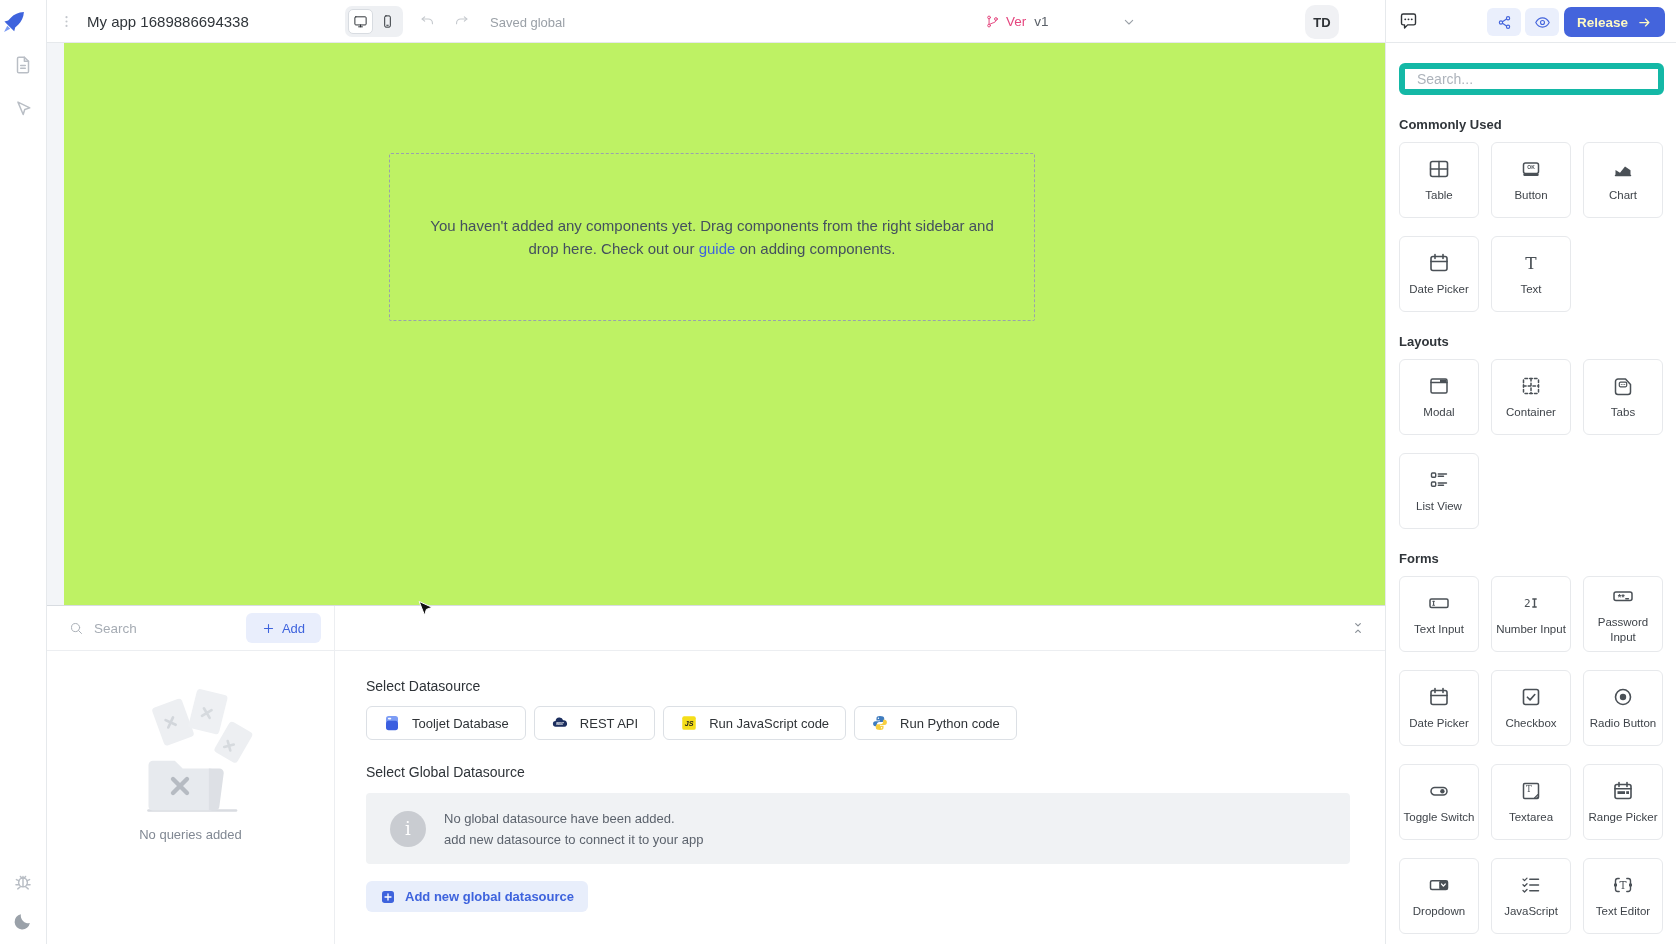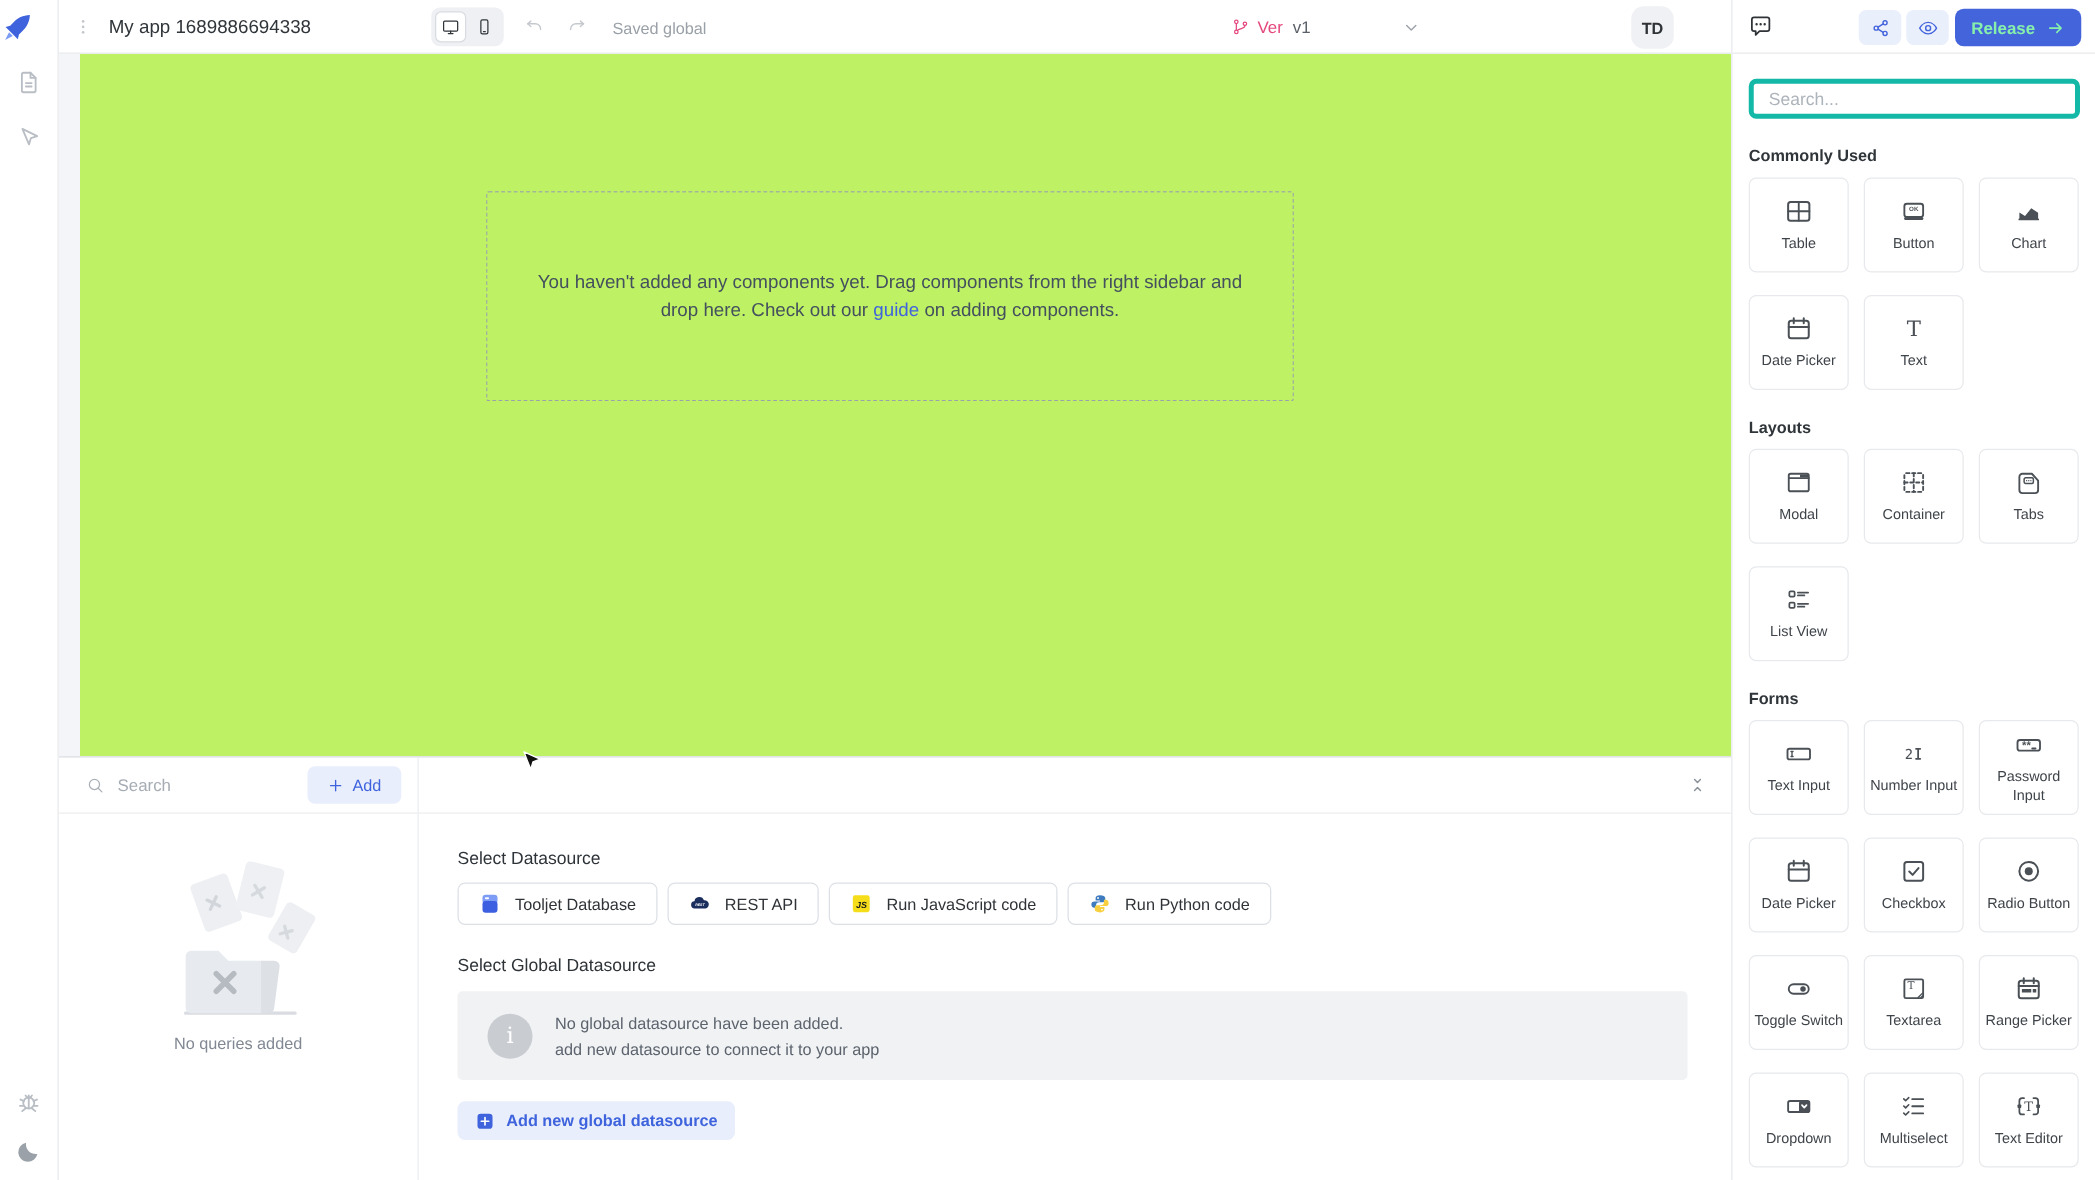--- a/index.html
+++ b/index.html
@@ -68,24 +68,24 @@
   .gds-add { margin-top:17px; height:31px; padding:0 14px; border:none; border-radius:6px; background:#e8eefb; color:var(--link); font-size:13px; font-weight:600; font-family:inherit; display:flex; align-items:center; gap:9px; cursor:pointer; }
   .gds-add .icon { width:16px; height:16px; }
 
   
   .right-panel { position:absolute; right:0; top:0; bottom:0; width:291px; background:#fff; border-left:1px solid #e6e9ec; z-index:30; }
   .rp-header { position:relative; height:43px; border-bottom:1px solid #e6e9ec; }
   .comment-ic { position:absolute; left:12px; top:10px; width:21px; height:21px; color:#2f3337; cursor:pointer; }
   .pill { position:absolute; top:8px; width:34px; height:28px; border-radius:6px; background:#eaeffc; display:flex; align-items:center; justify-content:center; color:var(--primary); cursor:pointer; }
   .pill .icon { width:17px; height:17px; }
   .pill.share { left:101px; } .pill.eye { left:139px; }
-  .release-btn { position:absolute; left:178px; top:7px; height:30px; padding:0 13px; border:none; border-radius:7px; background:var(--primary); color:#86efac; font-size:13.5px; font-weight:600; font-family:inherit; display:flex; align-items:center; gap:9px; cursor:pointer; }
+  .release-btn { position:absolute; left:178px; top:7px; height:30px; padding:0 13px; border:none; border-radius:7px; background:var(--primary); color:#fef9c3; font-size:13.5px; font-weight:600; font-family:inherit; display:flex; align-items:center; gap:9px; cursor:pointer; }
   .release-btn .icon { width:15px; height:15px; }
   .rp-body { padding:20px 13px 0; }
-  .rp-search { width:265px; height:32px; border:4px solid #14b8a6; border-radius:6px; padding:0 12px; font-size:14px; color:#2f3337; font-family:inherit; outline:none; }
+  .rp-search { width:265px; height:32px; border:6px solid #14b8a6; border-radius:6px; padding:0 12px; font-size:14px; color:#2f3337; font-family:inherit; outline:none; }
   .rp-search::placeholder { color:#adb3bb; }
   .comp-section { margin-top:22px; }
   .comp-section-title { font-size:13px; font-weight:700; color:#30353a; margin-bottom:10px; }
   .comp-grid { display:grid; grid-template-columns:repeat(3,80px); gap:18px 12px; }
   .comp-card { width:80px; height:76px; border:1px solid #e7e9ec; border-radius:6px; background:#fff; display:flex; flex-direction:column; align-items:center; justify-content:center; cursor:grab; padding:4px 2px; }
   .comp-icon { width:24px; height:24px; color:#4a5056; }
   .comp-label { margin-top:7px; font-size:11.5px; line-height:1.25; color:#3f444a; text-align:center; }
 </style>
 </head>
 <body>
@@ -538,21 +538,21 @@
                 </span>
                 <div class="comp-label">Dropdown</div>
               </div>
               <div class="comp-card">
                 <span class="comp-icon icon">
                   <svg viewBox="0 0 24 24" fill="none" stroke="currentColor" stroke-width="1.6" stroke-linecap="round" stroke-linejoin="round">
                     <path d="M10.8 6.3h8.7M10.8 12h8.7M10.8 17.7h8.7" stroke-width="1.5"></path>
                     <path d="M4 6.1l1.5 1.5L8 5.1M4 11.8l1.5 1.5L8 10.8M4 17.5 5.5 19 8 16.5" stroke-width="1.3"></path>
                   </svg>
                 </span>
-                <div class="comp-label">Multiselect</div>
+                <div class="comp-label">JavaScript</div>
               </div>
               <div class="comp-card">
                 <span class="comp-icon icon">
                   <svg viewBox="0 0 24 24" fill="none" stroke="currentColor" stroke-width="1.6" stroke-linecap="round" stroke-linejoin="round">
                     <text x="12" y="15.8" text-anchor="middle" font-size="10.5" fill="currentColor" stroke="none" font-family="DejaVu Serif,serif">T</text>
                     <path d="M8.2 5.5H6.7a2.2 2.2 0 0 0-2.2 2.2v8.6a2.2 2.2 0 0 0 2.2 2.2h1.5M15.8 5.5h1.5a2.2 2.2 0 0 1 2.2 2.2v8.6a2.2 2.2 0 0 1-2.2 2.2h-1.5" stroke-width="1.4"></path>
                     <rect x="3" y="10.6" width="3" height="2.8" rx="0.6" fill="currentColor" stroke="none"></rect>
                     <rect x="18" y="10.6" width="3" height="2.8" rx="0.6" fill="currentColor" stroke="none"></rect>
                   </svg>
                 </span>

